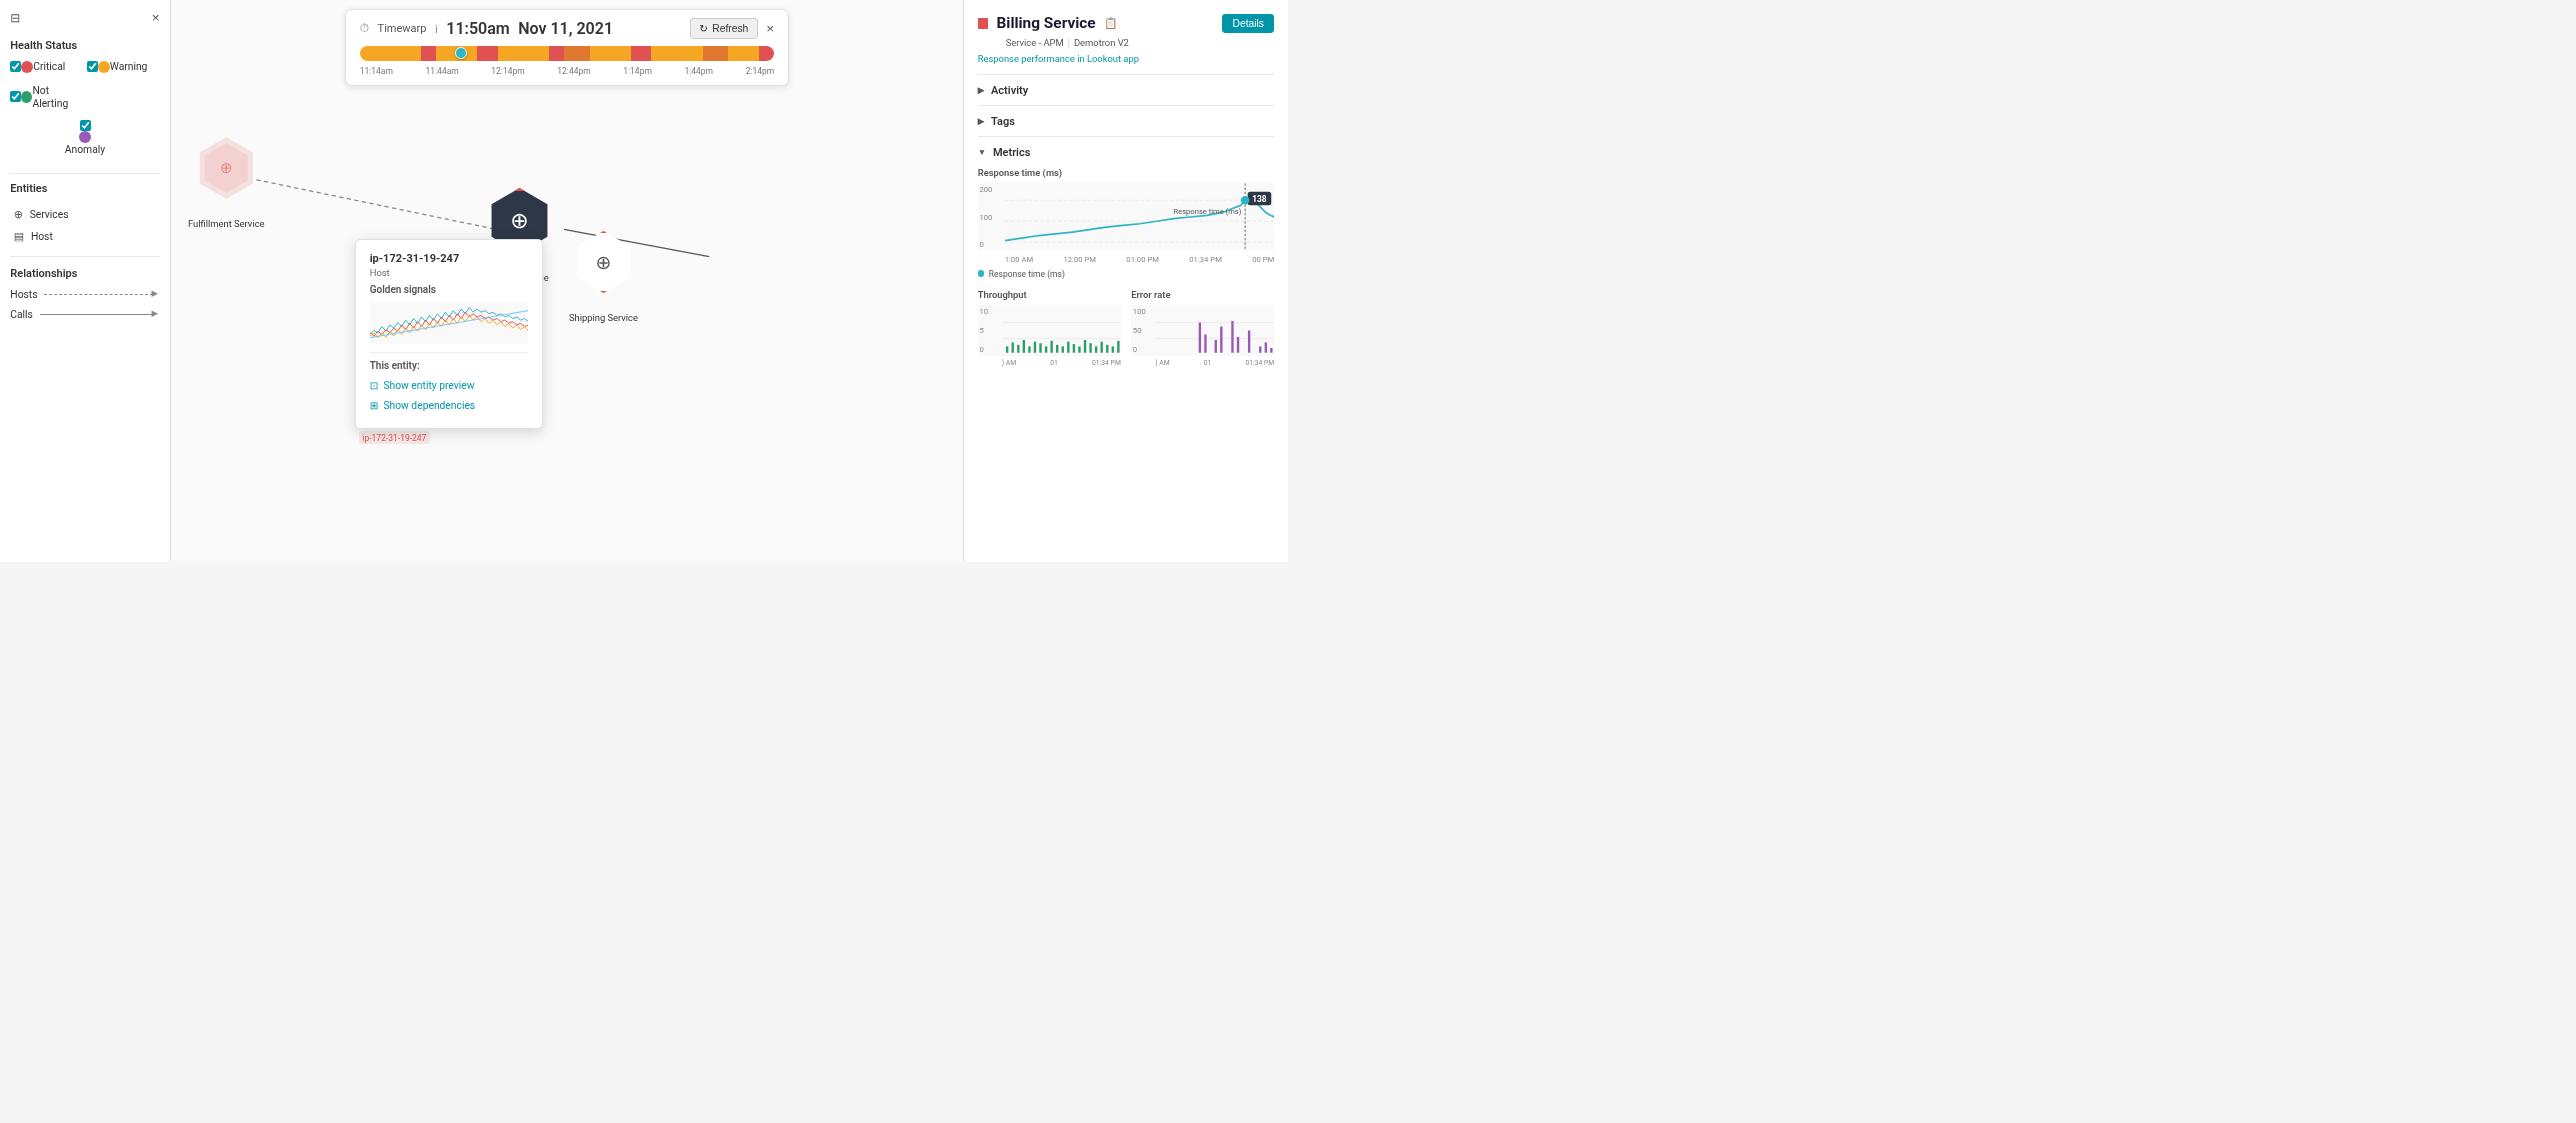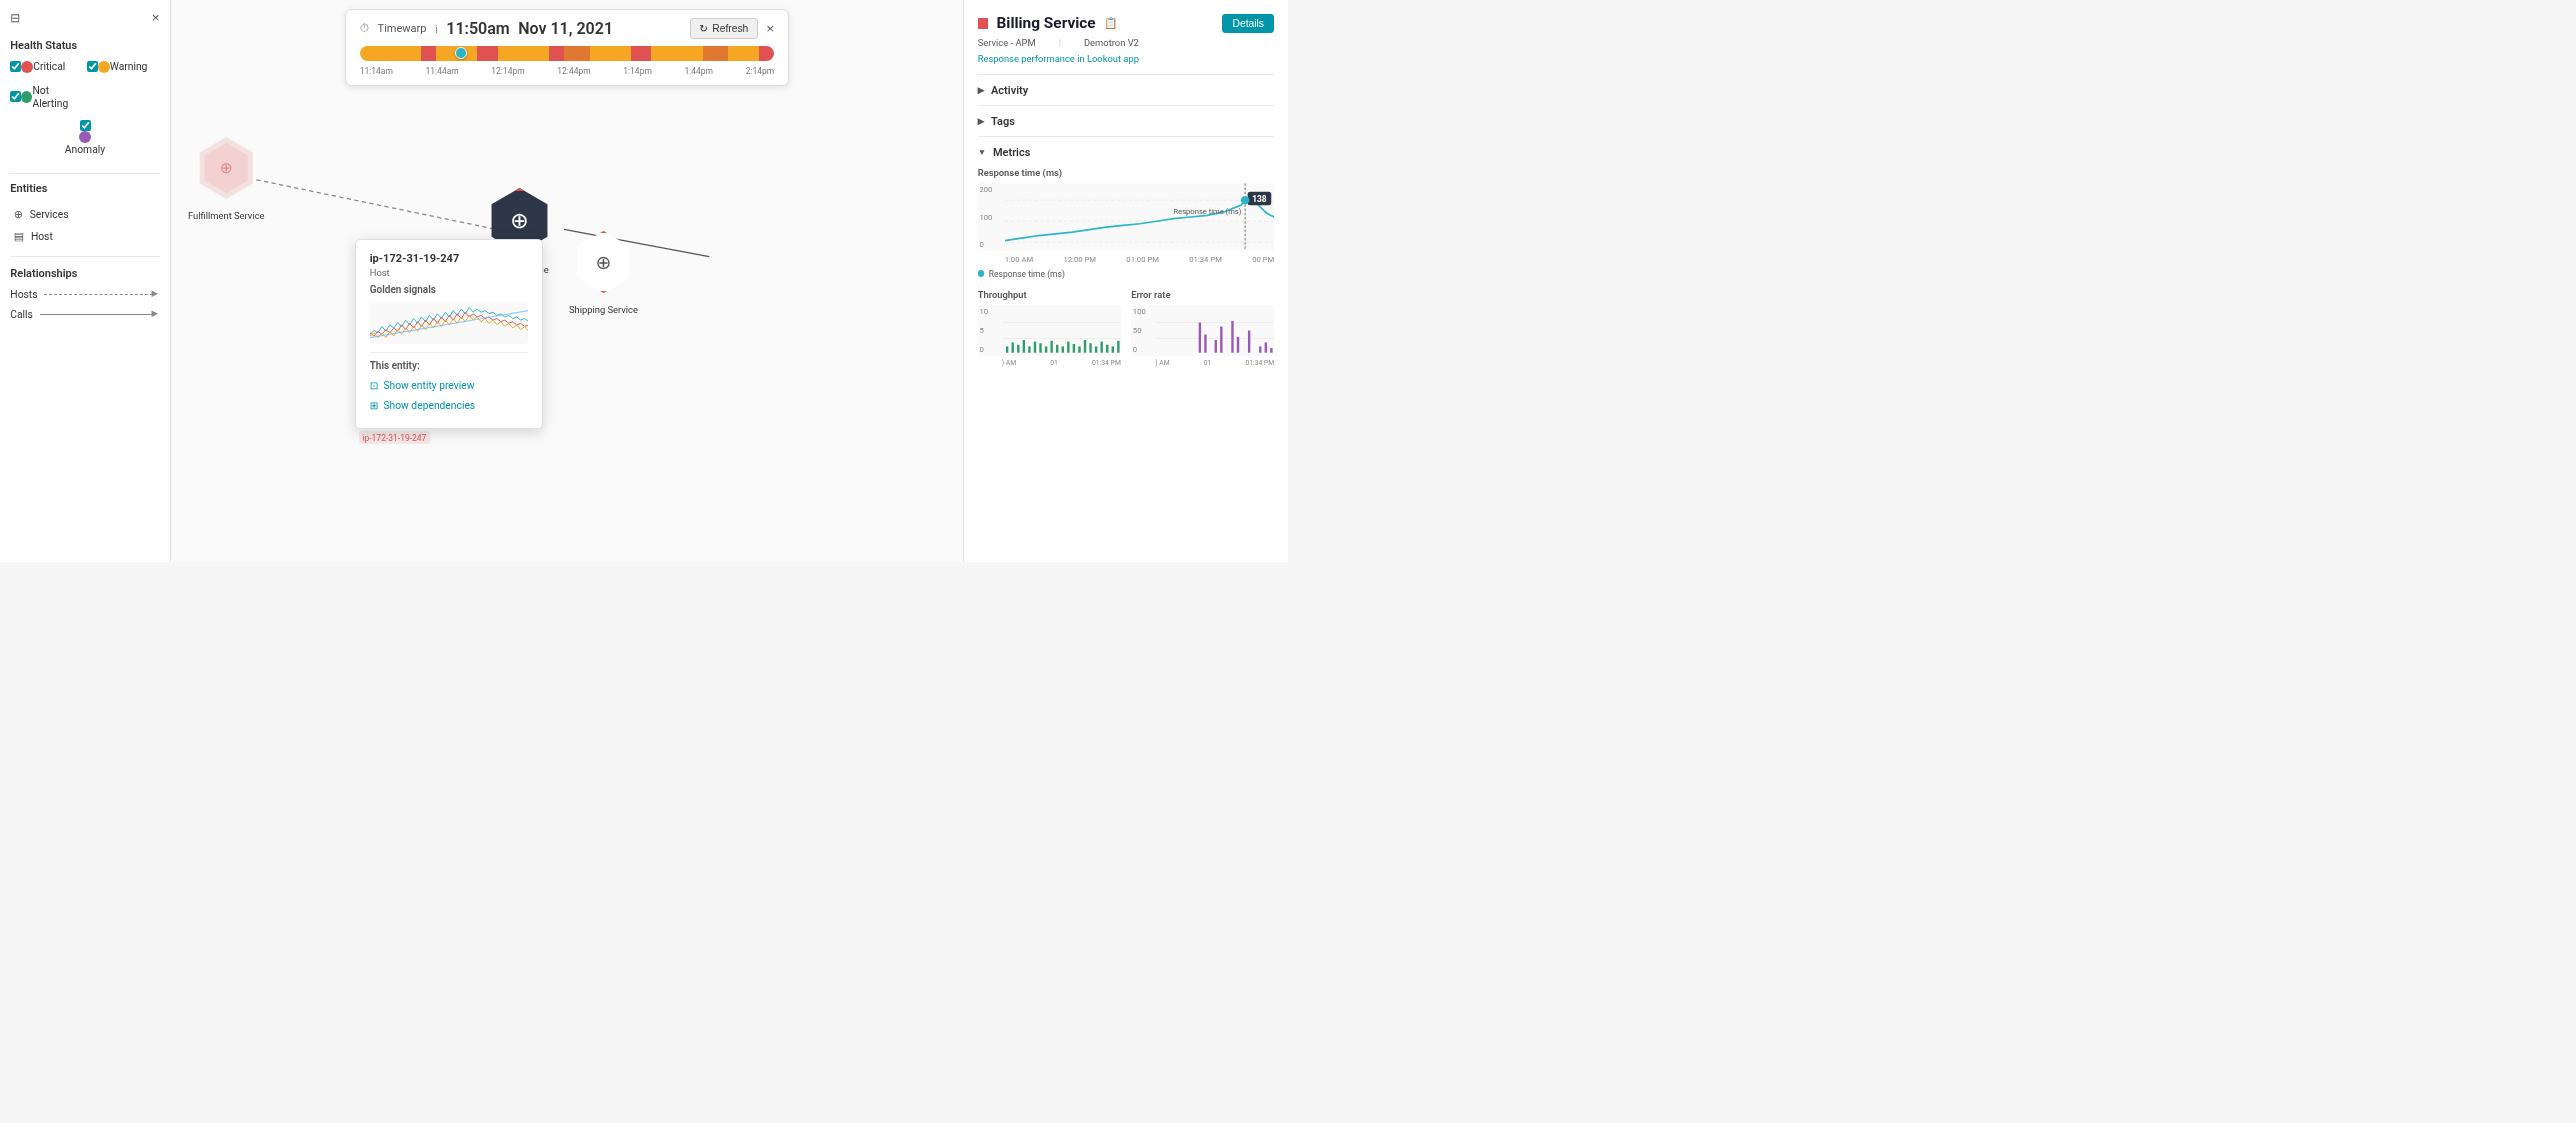--- a/index.html
+++ b/index.html
@@ -212,21 +212,21 @@
       border: 1.7px solid #fff;
       box-shadow: 0 0.9px 2.6px rgba(0,0,0,0.3);
     }
     .timeline-labels {
       display: flex;
       justify-content: space-between;
       font-size: 8.5px;
       color: #777;
     }
     .node-label {
-      margin-top: 11px;
+      margin-top: 19px;
       font-size: 9.4px;
       color: #333;
       text-align: center;
     }
 
     
     .canvas-svg {
       position: absolute;
       top: 0; left: 0;
       width: 100%;
@@ -325,21 +325,22 @@
       font-size: 11px;
       color: #555;
       cursor: pointer;
     }
     .rp-meta {
       font-size: 9.4px;
       color: #555;
       margin-bottom: 5.1px;
       display: flex;
       align-items: center;
-      gap: 23px;
+      gap: 4px;
+      margin-left: 28px;
     }
     .rp-meta-divider { color: #ccc; }
     .rp-link {
       color: #0095a8;
       font-size: 9.4px;
       cursor: pointer;
       margin-bottom: 10.3px;
       display: block;
     }
     .accordion-item {

